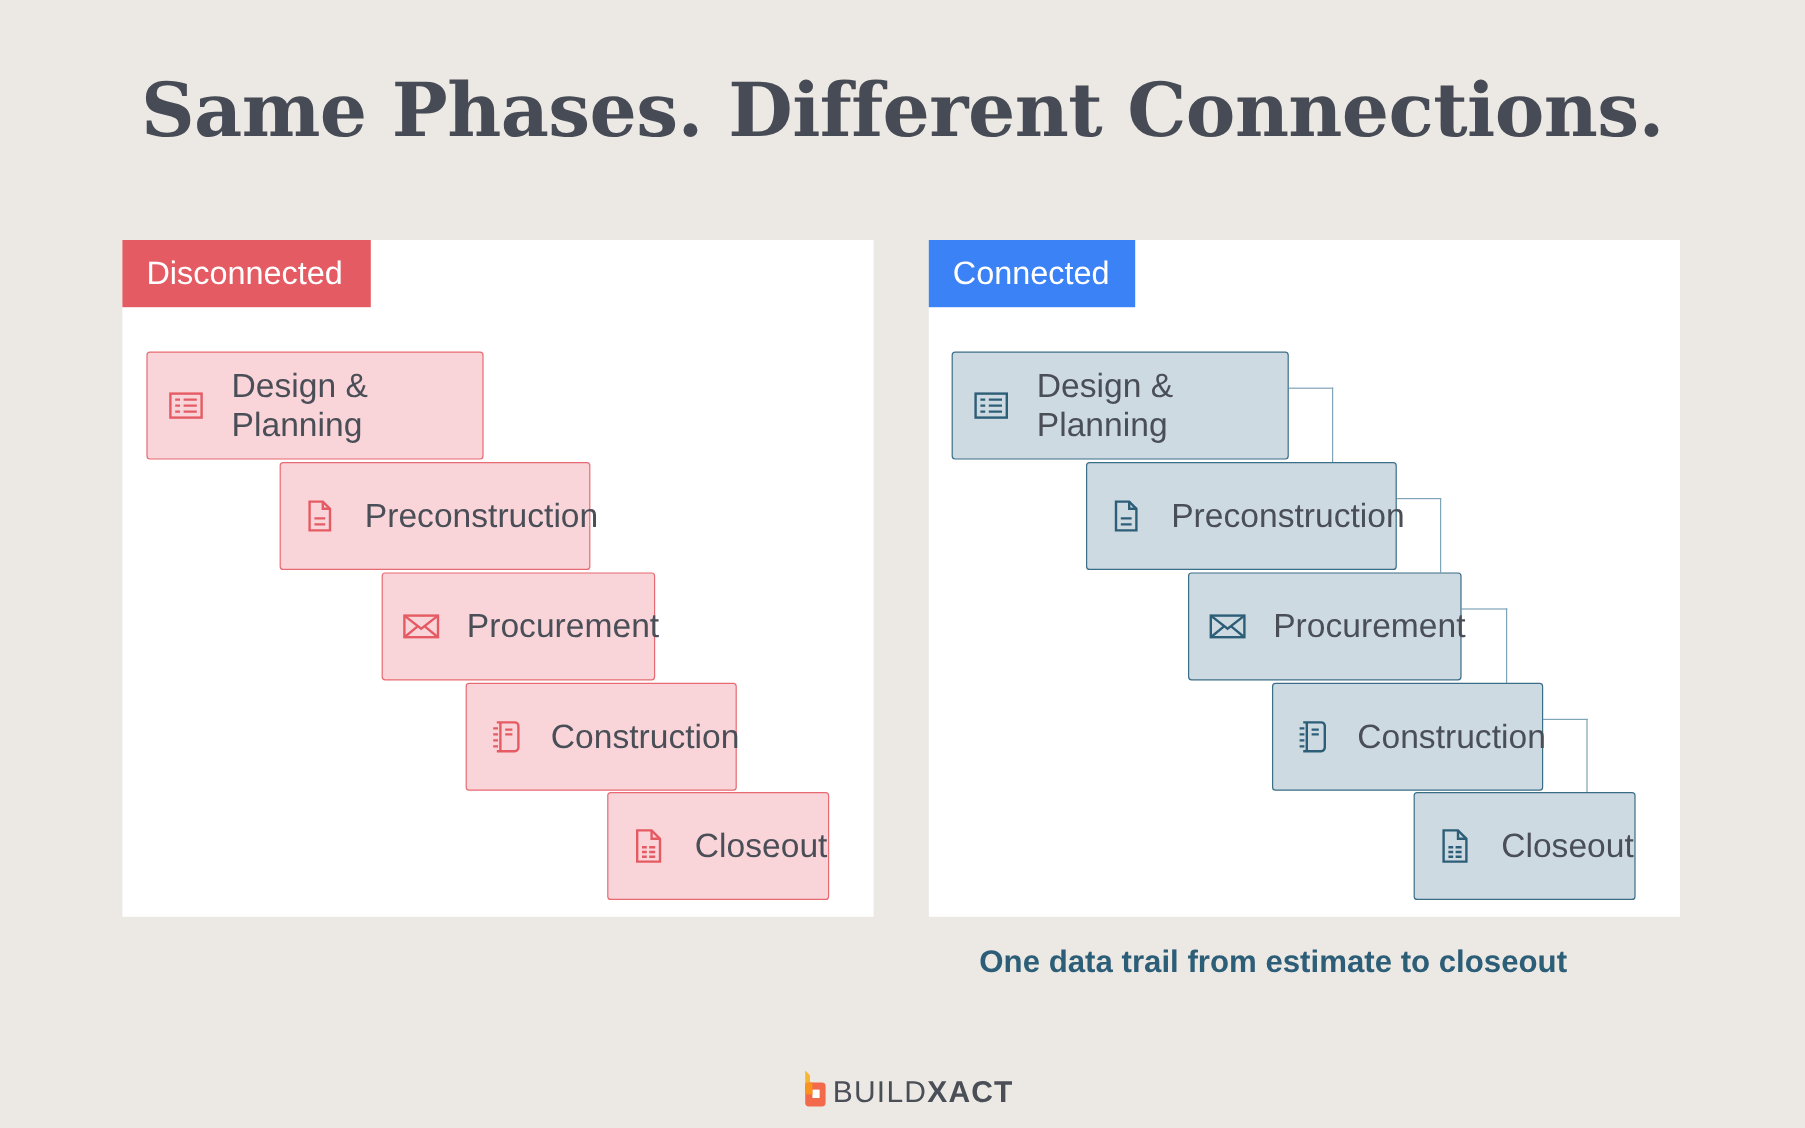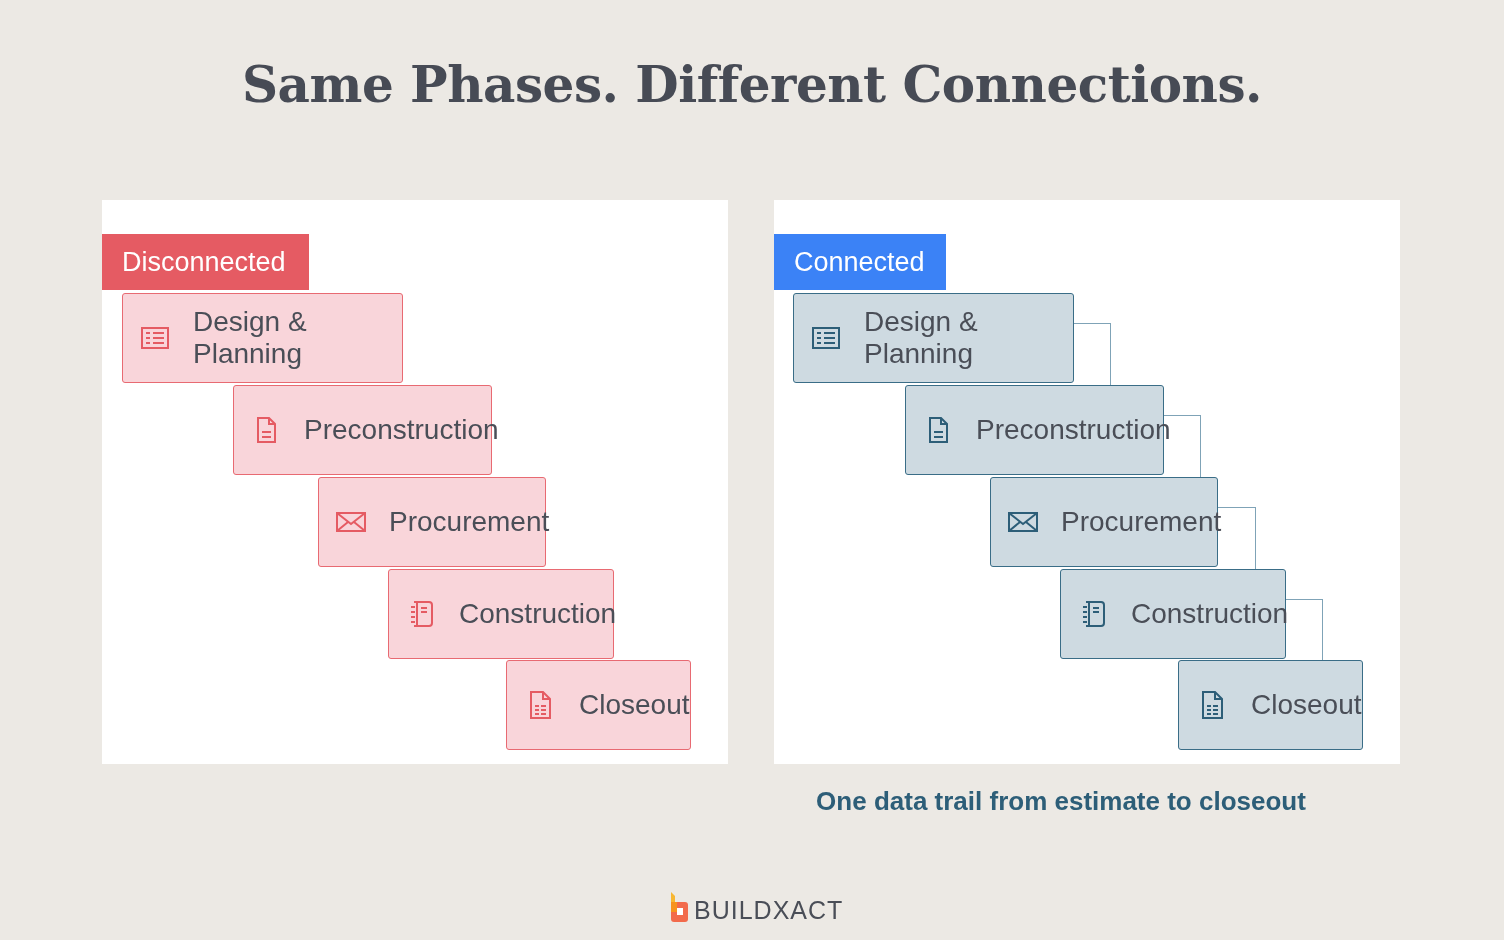--- a/index.html
+++ b/index.html
@@ -7,53 +7,53 @@
   body {
     background: #ece9e4;
     font-family: "Liberation Sans", "DejaVu Sans", sans-serif;
     position: relative;
     color: #4a4e57;
   }
   .title {
     position: absolute; left: 0; width: 1504px; top: 55px;
     text-align: center;
     font-family: "DejaVu Serif", "Liberation Serif", serif;
-    font-weight: bold; font-size: 50px; color: #474b55;
+    font-weight: bold; font-size: 62px; color: #474b55;
     letter-spacing: -0.5px;
   }
   .panel {
     position: absolute; top: 200px; width: 626px; height: 564px;
     background: #ffffff;
   }
   .panel.left { left: 102px; }
   .panel.right { left: 774px; }
   .tag {
     position: absolute; left: 0; top: 0; height: 56px;
-    color: #fff; font-size: 27px; line-height: 56px; padding: 0 20px; margin-top: 34px;
+    color: #fff; font-size: 27px; line-height: 56px; padding: 0 20px;
   }
   .tag.red { background: #e55b63; width: 207px; }
   .tag.blue { background: #3b82f6; width: 172px; }
   .box {
     position: absolute; height: 90px; border-radius: 3px;
     display: flex; align-items: center; font-size: 28px; color: #4a4e57;
   }
   .box.red { background: #f9d5da; border: 1.5px solid #e86a72; }
   .box.blue { background: #cedae1; border: 1.5px solid #3a6d87; }
   .box .icon { width: 34px; height: 34px; margin-left: 16px; margin-right: 22px; display: flex; align-items: center; justify-content: center; }
   .box .icon svg { width: 32px; height: 32px; }
   .connector { position: absolute; border-color: #7fa3b7; border-style: solid; border-width: 0; }
   .tagline {
     position: absolute; left: 748px; width: 626px; top: 786px;
     text-align: center; font-weight: bold; font-size: 26px; color: #2d5e78;
   }
   .logo {
     position: absolute; left: 668px; top: 892px; display: flex; align-items: center;
   }
   .logo-text { font-size: 25px; color: #4a4e57; letter-spacing: 1px; margin-left: 4px; }
-  .logo-text b { font-weight: normal; }
+  .logo-text b { font-weight: bold; }
 </style>
 </head>
 <body>
 
 <div class="title">Same Phases. Different Connections.</div>
 
 <div class="panel left">
   <div class="tag red">Disconnected</div>
 
   <div class="box red" style="left:20px; top:93px; width:281px;">

